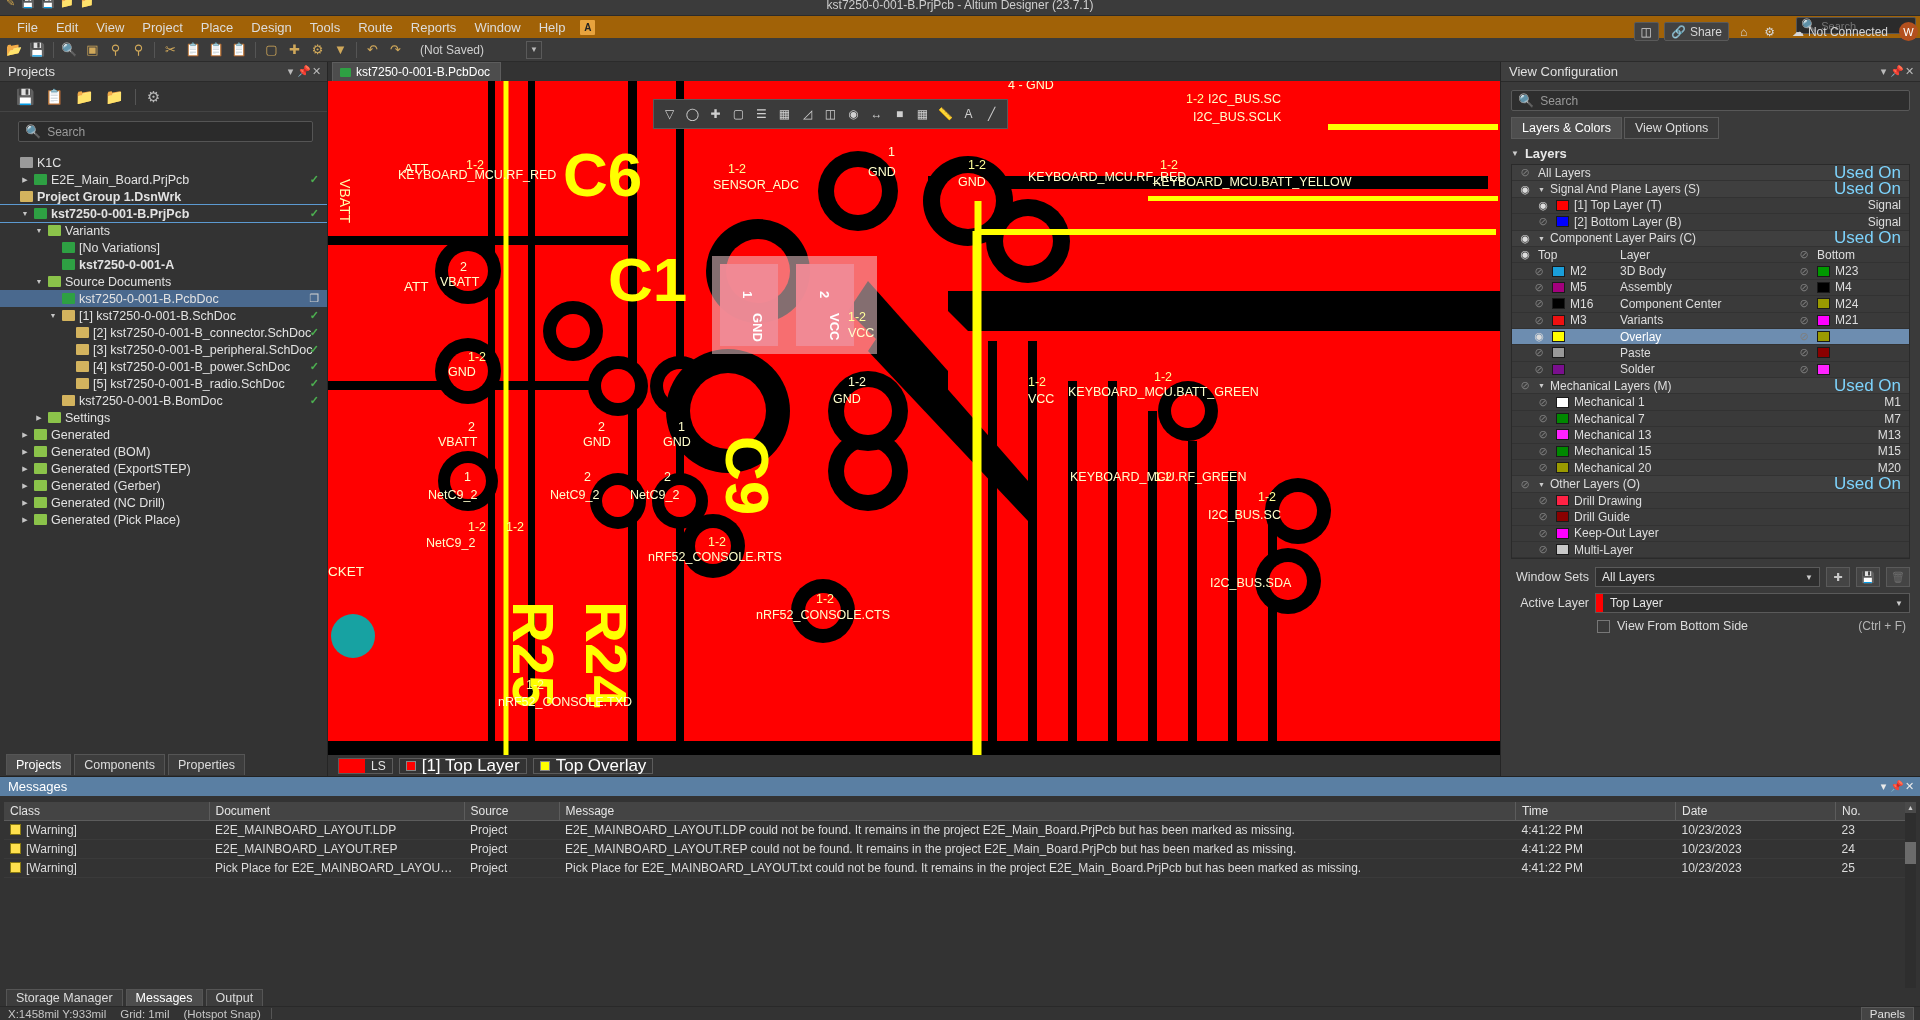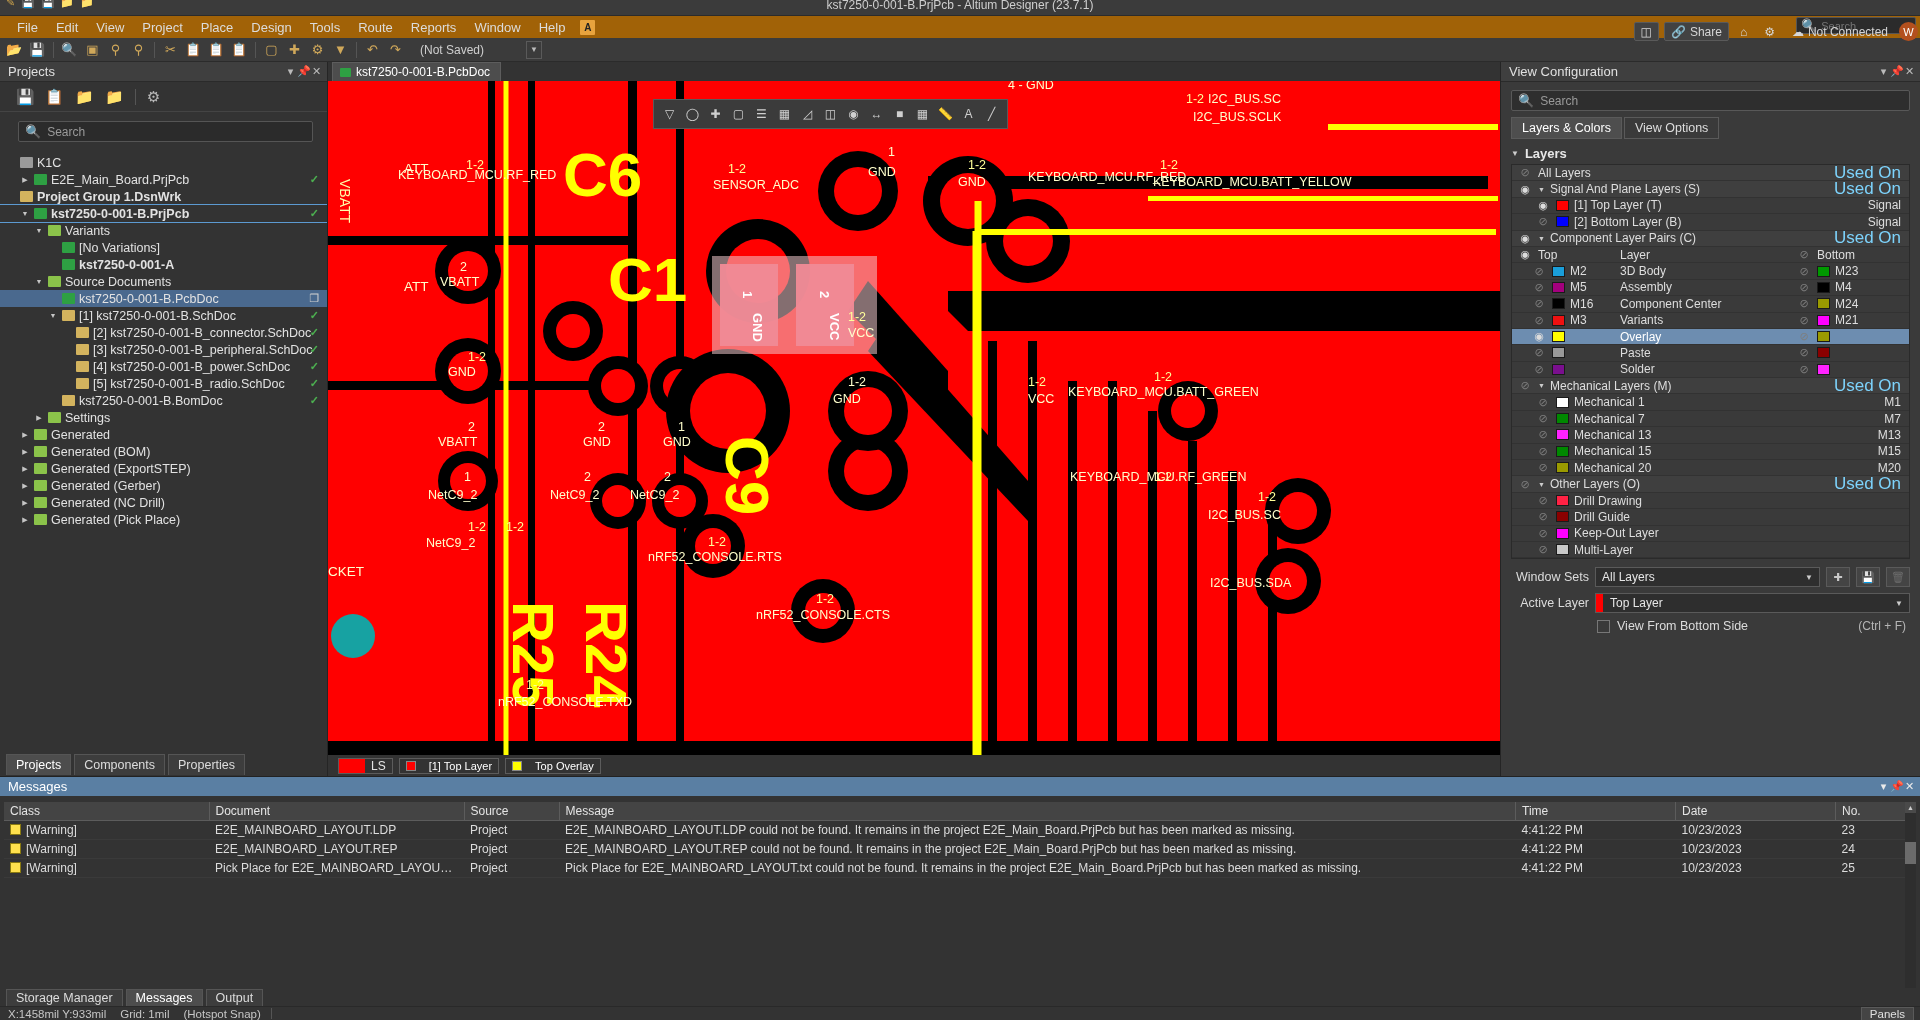--- a/index.html
+++ b/index.html
@@ -86,22 +86,22 @@
   .pcb{position:absolute;inset:0;background:#000;}
   .pcb svg{display:block;}
   .pcbfloat{position:absolute;left:393;top:24px;height:30px;background:#3b3b3b;border:1px solid #5a5a5a;
       display:flex;align-items:center;gap:4px;padding:0 6px;z-index:6;}
   .pcbfloat .fi{width:19px;height:19px;display:flex;align-items:center;justify-content:center;
       font-size:12px;color:#cfcfcf;cursor:pointer;}
   .cbar{height:21px;background:#333;display:flex;align-items:center;gap:6px;padding-left:10px;}
   .lschip{display:flex;align-items:center;border:1px solid #5c5c5c;height:16px;cursor:pointer;}
   .lschip .sw{width:26px;height:14px;background:#ff0000;}
   .lschip .lb{padding:0 6px;font-size:12px;color:#e5e5e5;}
-  .laychip{display:flex;align-items:center;gap:13px;height:16px;border:1px solid #5c5c5c;padding:0 6px;
-      font-size:11px;color:#fff;cursor:pointer;}
+  .laychip{display:flex;align-items:center;gap:6px;height:16px;border:1px solid #5c5c5c;padding:0 6px;
+      font-size:17px;color:#fff;cursor:pointer;}
   .laychip .box{width:10px;height:10px;border:1px solid #888;}
 
   
   .rpanel{width:420px;background:#3a3a3a;display:flex;flex-direction:column;border-left:1px solid #252525;}
   .rsearch{margin:8px 10px 6px 10px;height:21px;background:#2e2e2e;border:1px solid #585858;border-radius:2px;
       display:flex;align-items:center;padding:0 6px;gap:6px;}
   .rsearch .ph{font-size:12px;color:#9a9a9a;}
   .rtabs{display:flex;gap:2px;padding:0 10px;margin-bottom:4px;}
   .rtab{padding:3px 10px;font-size:12.5px;border:1px solid #5a5a5a;color:#ddd;background:#3a3a3a;cursor:pointer;}
   .rtab.act{background:#4e4e4e;color:#fff;}

